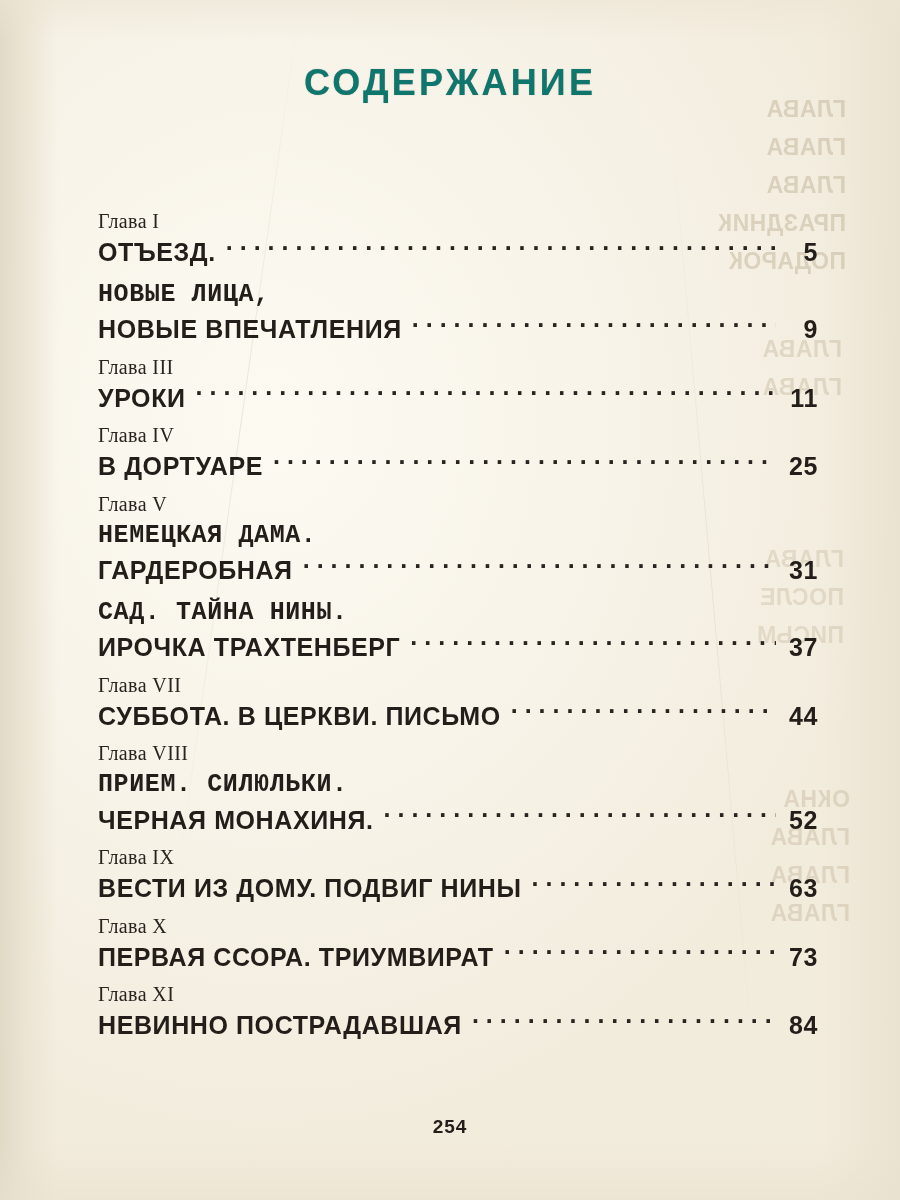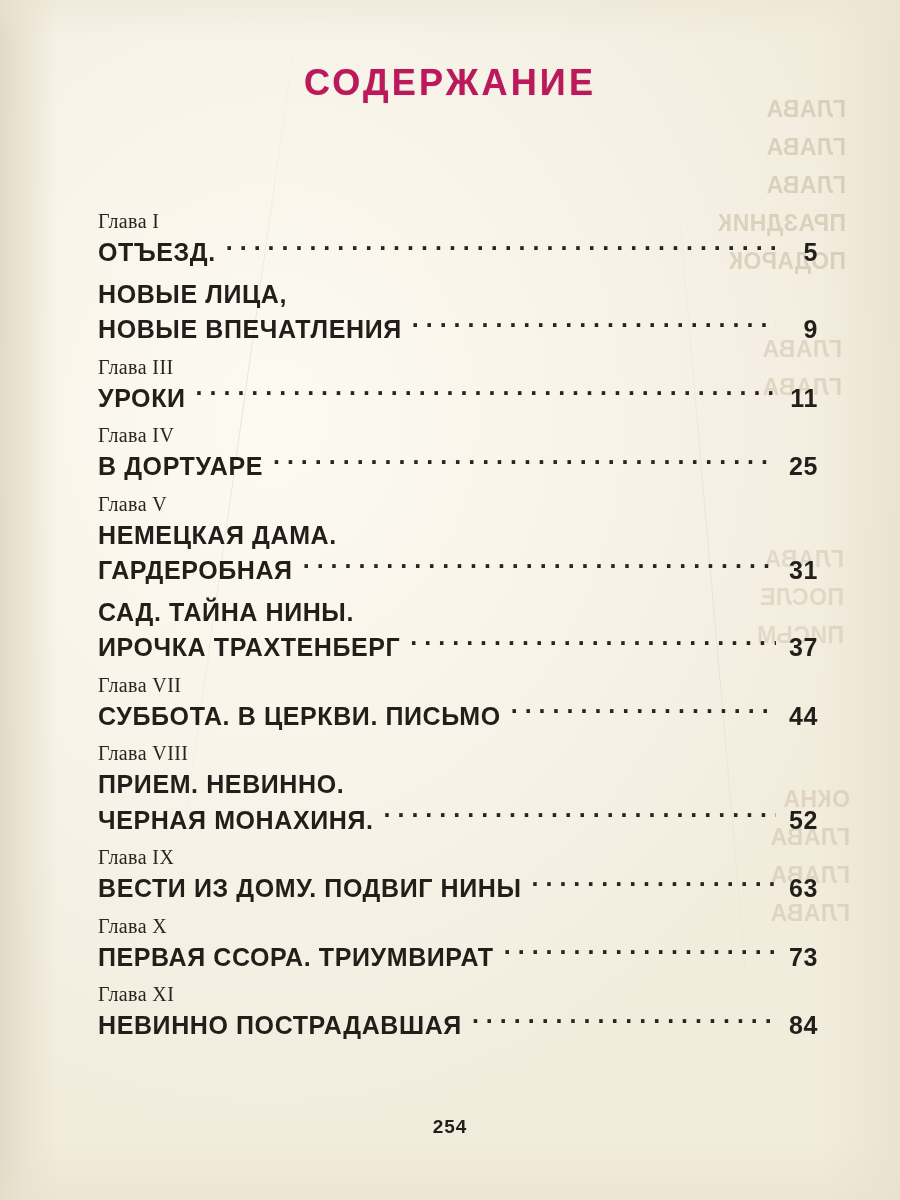--- a/index.html
+++ b/index.html
@@ -97,21 +97,21 @@
   }
 
   h1.toc-title {
     margin: 0;
     padding: 62px 0 0 0;
     text-align: center;
     font-family: "Liberation Sans", sans-serif;
     font-weight: 700;
     font-size: 36px;
     letter-spacing: 3.2px;
-    color: #be185d;
+    color: #0f766e;
     text-shadow: 0 0 1px rgba(40,34,28,.35);
   }
 
   .toc {
     margin: 104px 0 0 0;
     padding: 0 82px 0 98px;
   }
 
   .entry {
     margin-bottom: 6px;
@@ -158,21 +158,21 @@
     flex: 0 0 auto;
     min-width: 34px;
     text-align: right;
     font-family: "Liberation Sans", sans-serif;
     font-weight: 700;
     font-size: 25px;
     color: #231e1a;
   }
   
   .title-sub {
-    font-family: Liberation Sans, sans-serif;
+    font-family: Liberation Mono, monospace;
     font-weight: 700;
     font-size: 25px;
     letter-spacing: .6px;
     color: #231e1a;
     line-height: 1.42;
   }
 
   .page-number {
     position: absolute;
     left: 0; right: 0;
@@ -288,21 +288,21 @@
       <div class="entry">
         <div class="chapter-label">Глава VII</div>
         <div class="title-line">
           <span class="t">СУББОТА. В ЦЕРКВИ. ПИСЬМО</span>
           <span class="leader"></span>
           <span class="pg">44</span>
         </div>
       </div>
       <div class="entry">
         <div class="chapter-label">Глава VIII</div>
-        <div class="title-sub">ПРИЕМ. НЕВИННО.</div>
+        <div class="title-sub">ПРИЕМ. СИЛЮЛЬКИ.</div>
         <div class="title-line">
           <span class="t">ЧЕРНАЯ МОНАХИНЯ.</span>
           <span class="leader"></span>
           <span class="pg">52</span>
         </div>
       </div>
       <div class="entry">
         <div class="chapter-label">Глава IX</div>
         <div class="title-line">
           <span class="t">ВЕСТИ ИЗ ДОМУ. ПОДВИГ НИНЫ</span>

